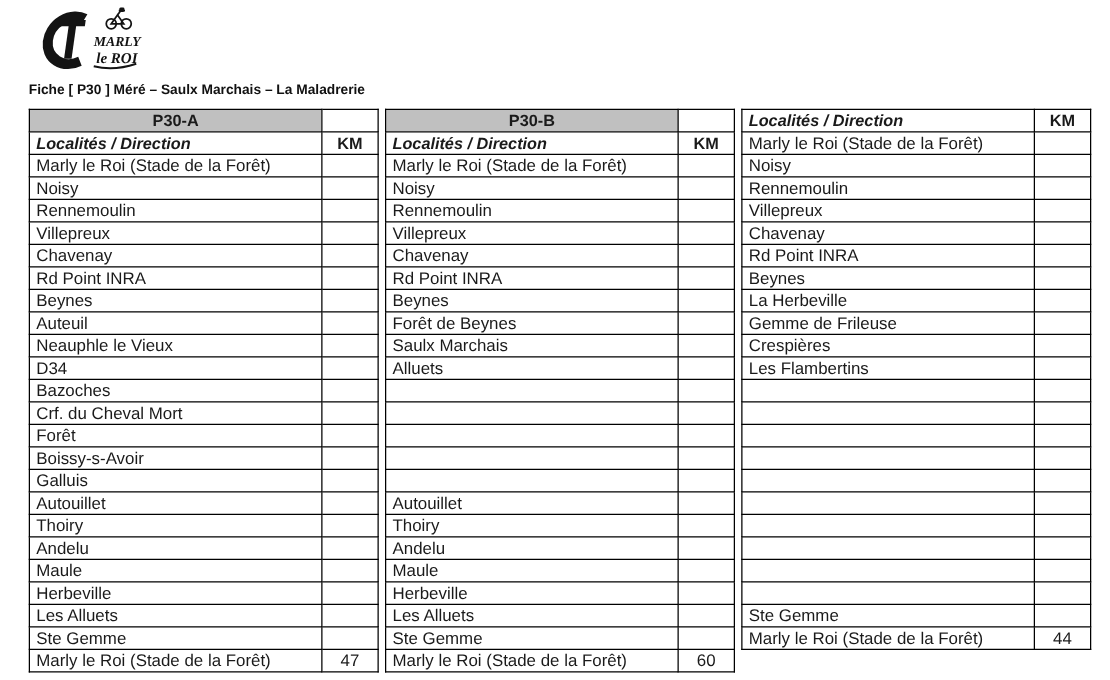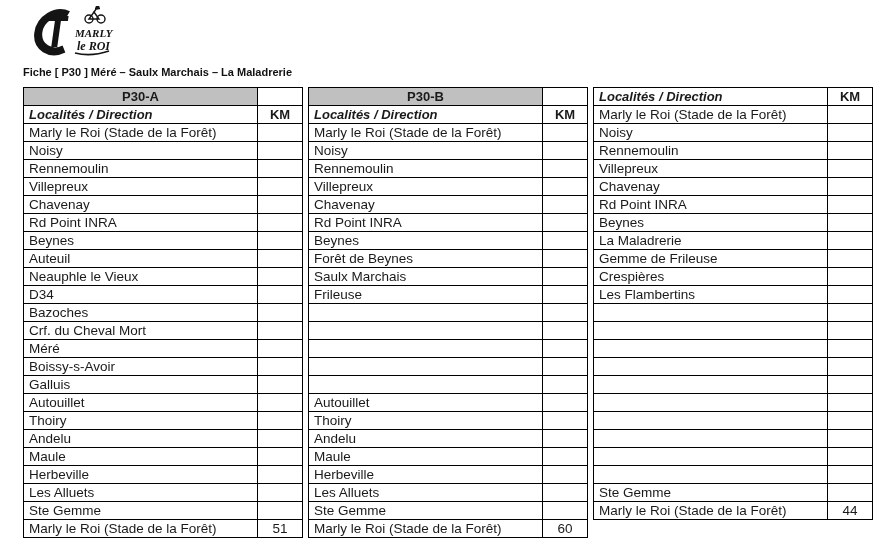--- a/index.html
+++ b/index.html
@@ -125,21 +125,21 @@
           </tr>
           <tr>
             <td>Bazoches</td>
             <td class="km-cell"></td>
           </tr>
           <tr>
             <td>Crf. du Cheval Mort</td>
             <td class="km-cell"></td>
           </tr>
           <tr>
-            <td>Méré</td>
+            <td>Forêt</td>
             <td class="km-cell"></td>
           </tr>
           <tr>
             <td>Boissy-s-Avoir</td>
             <td class="km-cell"></td>
           </tr>
           <tr>
             <td>Galluis</td>
             <td class="km-cell"></td>
           </tr>
@@ -166,21 +166,21 @@
           <tr>
             <td>Les Alluets</td>
             <td class="km-cell"></td>
           </tr>
           <tr>
             <td>Ste Gemme</td>
             <td class="km-cell"></td>
           </tr>
           <tr>
             <td>Marly le Roi (Stade de la Forêt)</td>
-            <td class="km-cell">51</td>
+            <td class="km-cell">47</td>
           </tr>
         </tbody>
       </table>
       <table class="route">
         <colgroup>
           <col class="c-loc">
           <col class="c-km">
         </colgroup>
         <tbody>
           <tr>
@@ -221,21 +221,21 @@
           </tr>
           <tr>
             <td>Forêt de Beynes</td>
             <td class="km-cell"></td>
           </tr>
           <tr>
             <td>Saulx Marchais</td>
             <td class="km-cell"></td>
           </tr>
           <tr>
-            <td>Frileuse</td>
+            <td>Alluets</td>
             <td class="km-cell"></td>
           </tr>
           <tr>
             <td></td>
             <td class="km-cell"></td>
           </tr>
           <tr>
             <td></td>
             <td class="km-cell"></td>
           </tr>
@@ -317,21 +317,21 @@
           </tr>
           <tr>
             <td>Rd Point INRA</td>
             <td class="km-cell"></td>
           </tr>
           <tr>
             <td>Beynes</td>
             <td class="km-cell"></td>
           </tr>
           <tr>
-            <td>La Maladrerie</td>
+            <td>La Herbeville</td>
             <td class="km-cell"></td>
           </tr>
           <tr>
             <td>Gemme de Frileuse</td>
             <td class="km-cell"></td>
           </tr>
           <tr>
             <td>Crespières</td>
             <td class="km-cell"></td>
           </tr>

